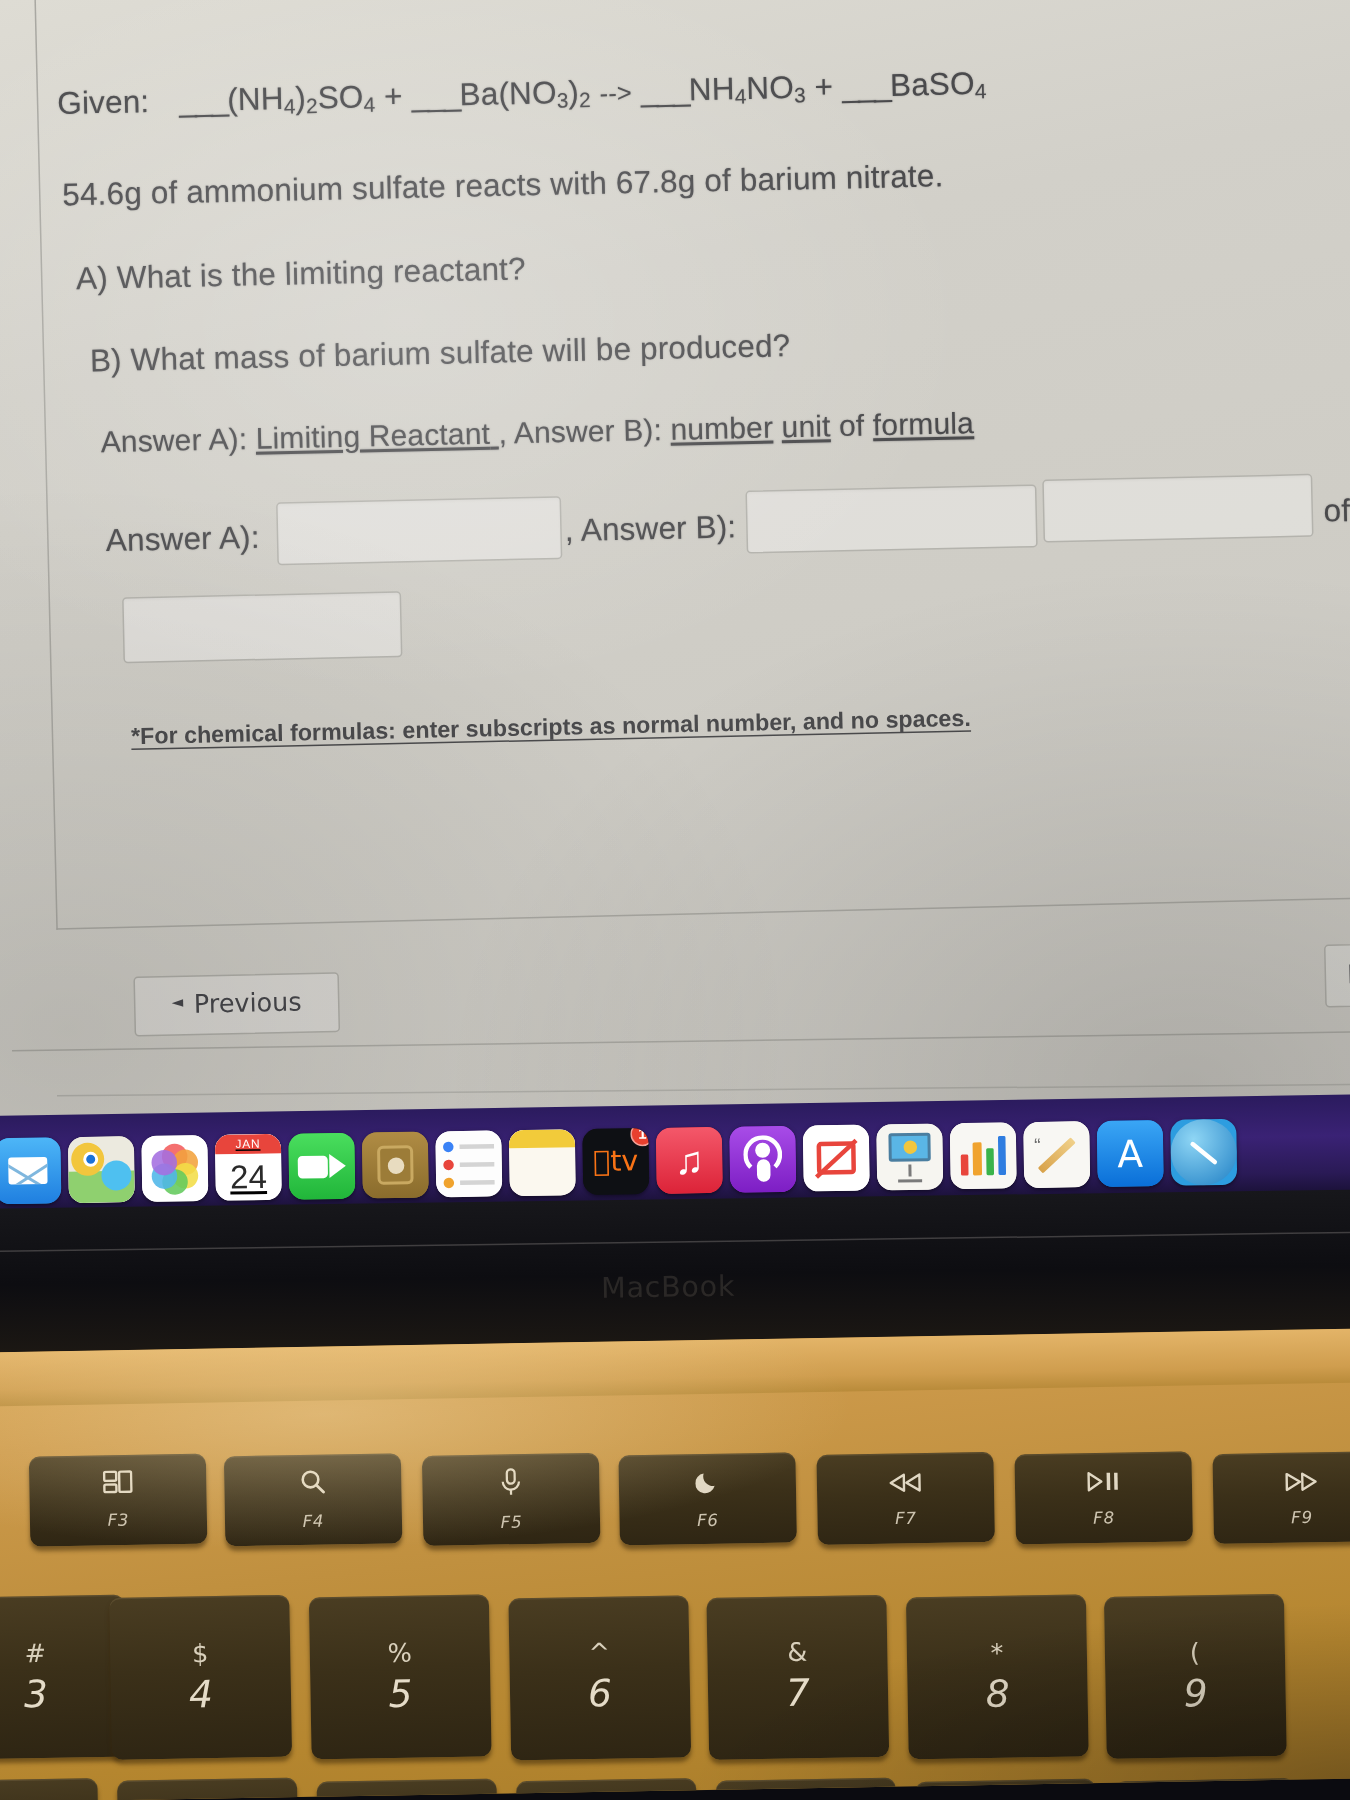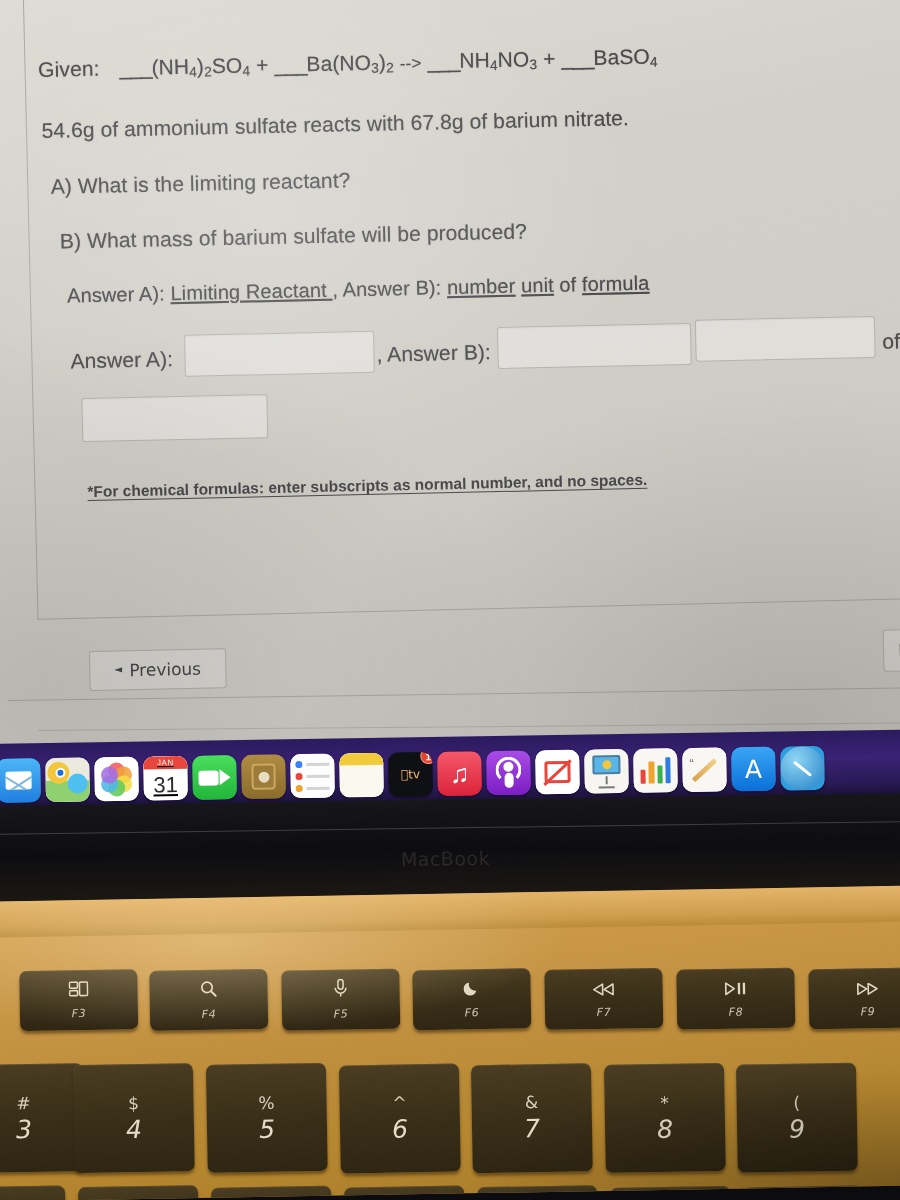--- a/index.html
+++ b/index.html
@@ -253,21 +253,21 @@
      <div style="position:absolute;left:50%;top:50%;width:17px;height:17px;border-radius:50%;background:#63c95c;transform:translate(-50%,-50%) translate(0,9px);opacity:.88"></div>
      <div style="position:absolute;left:50%;top:50%;width:17px;height:17px;border-radius:50%;background:#4fb6e8;transform:translate(-50%,-50%) translate(-7px,5px);opacity:.88"></div>
      <div style="position:absolute;left:50%;top:50%;width:17px;height:17px;border-radius:50%;background:#a46ee0;transform:translate(-50%,-50%) translate(-7px,-4px);opacity:.88"></div>
             </div>
           </div>
         </div>
         <div class="app" style="background: rgb(255, 255, 255); text-decoration: underline;">
           <div style="width: 100%; height: 100%;">
             <div style="width:100%;height:100%;background:#fff;display:flex;flex-direction:column">
      <div style="height:13px;background:#e8453c;color:#fff;font-size:8px;letter-spacing:.5px;display:flex;align-items:center;justify-content:center;font-family:'Liberation Sans',sans-serif">JAN</div>
-     <div style="flex:1;display:flex;align-items:center;justify-content:center;color:#2a2a2a;font-size:22px;font-family:'Liberation Sans',sans-serif">31</div>
+     <div style="flex:1;display:flex;align-items:center;justify-content:center;color:#2a2a2a;font-size:22px;font-family:'Liberation Sans',sans-serif">24</div>
             </div>
           </div>
         </div>
         <div class="app" style="background: rgb(50, 201, 74);">
           <div style="width: 100%; height: 100%;">
             <div style="width:100%;height:100%;background:linear-gradient(180deg,#4ade5e,#21b63a);display:flex;align-items:center;justify-content:center">
               <div style="width:20px;height:15px;background:#fff;border-radius:3px"></div>
               <div style="width:0;height:0;border-top:8px solid transparent;border-bottom:8px solid transparent;border-left:11px solid #fff;margin-left:1px"></div>
             </div>
           </div>
@@ -302,21 +302,21 @@
         <div class="app" style="background: rgb(247, 244, 236);">
           <div style="width: 100%; height: 100%;">
             <div style="width:100%;height:100%;background:#fbf8ef;display:flex;flex-direction:column">
               <div style="height:12px;background:#f2cb3a"></div>
               <div style="flex:1"></div>
             </div>
           </div>
         </div>
         <div class="app" style="background: rgb(17, 19, 24);">
           <div style="width: 100%; height: 100%;">
-            <div style="width:100%;height:100%;background:#0e1014;display:flex;align-items:center;justify-content:center;color:#fdba74;font-size:12px;font-family:'DejaVu Sans',sans-serif">tv</div>
+            <div style="width:100%;height:100%;background:#0e1014;display:flex;align-items:center;justify-content:center;color:#f97316;font-size:19px;font-family:'DejaVu Sans',sans-serif">tv</div>
           </div>
           <div class="badge">1</div>
         </div>
         <div class="app" style="background: rgb(232, 56, 74);">
           <div style="width: 100%; height: 100%;">
             <div style="width:100%;height:100%;background:linear-gradient(180deg,#f4586a,#dc2338);display:flex;align-items:center;justify-content:center;color:#fff;font-size:26px">♫</div>
           </div>
         </div>
         <div class="app" style="background: rgb(146, 48, 216);">
           <div style="width: 100%; height: 100%;">

